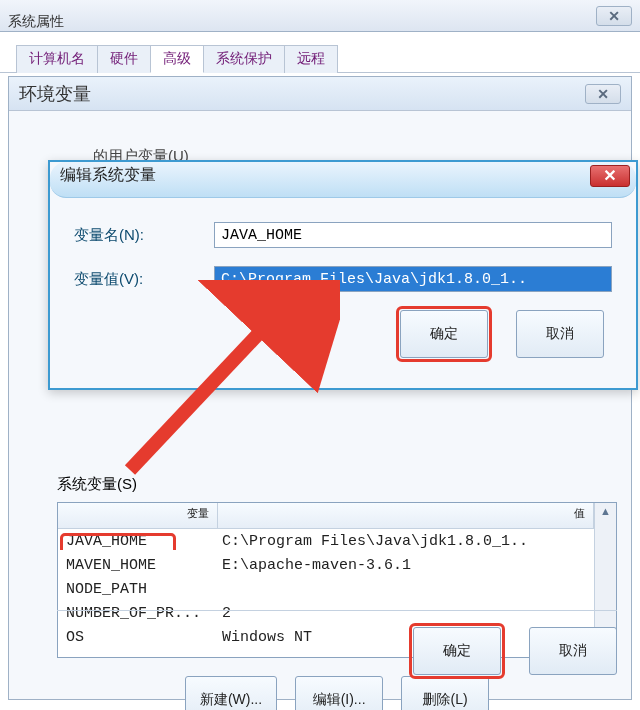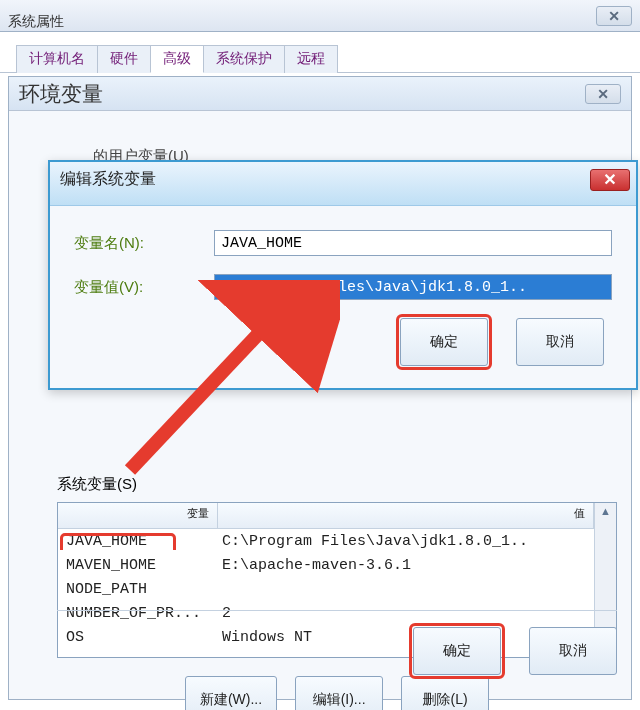--- a/index.html
+++ b/index.html
@@ -71,48 +71,49 @@
     border: 1px solid #9fb1c6;
   }
   .envvars-titlebar {
     height: 34px;
     background: linear-gradient(#eaf2fb, #d6e3f2);
     border-bottom: 1px solid #b8c4d4;
     display: flex; align-items: center;
     padding: 0 10px;
     color: #333;
   }
-  .envvars-titlebar .title { flex: 1; font-size: 21px; }
+  .envvars-titlebar .title { flex: 1; font-size: 18px; }
   .envvars-body { padding: 16px 24px; }
 
   .uservars-hint {
     color: #444;
     padding-left: 60px;
     margin-top: 20px;
     font-size: 15px;
   }
 
   
   .editvar {
     position: absolute;
     left: 48px; top: 160px;
     width: 590px; height: 230px;
     border: 2px solid #3d9ad1;
     background: #f5f8fc;
     box-shadow: 0 3px 10px rgba(0,0,0,.2);
     z-index: 5;
   }
   .editvar-titlebar {
-    height: 44px;
+    height: 36px;
     background: linear-gradient(#eaf4fd, #bfdff5);
     border-bottom: 1px solid #9ec9e8;
     display: flex; align-items: center;
     padding: 0 6px 8px 10px;
     color: #222;
     font-size: 16px;
+    border-radius: 16px;
   }
   .editvar-titlebar .title { flex: 1; }
   .red-close {
     width: 40px; height: 22px;
     background: linear-gradient(#e87070, #c93030);
     border: 1px solid #9a2020;
     border-radius: 3px;
     display: flex; align-items: center; justify-content: center;
     color: #fff;
     font-weight: bold;
@@ -120,21 +121,21 @@
   .editvar-body {
     padding: 24px 24px 14px 24px;
   }
   .field-row {
     display: flex; align-items: center;
     margin-bottom: 18px;
   }
   .field-label {
     width: 140px;
     font-size: 15px;
-    color: #4d7c0f;
+    color: #0c4a6e;
   }
   .field-input {
     flex: 1;
     height: 26px;
     border: 1px solid #8aa3bf;
     background: #fff;
     padding: 2px 6px;
     font-family: "Courier New", monospace;
     font-size: 15px;
   }

